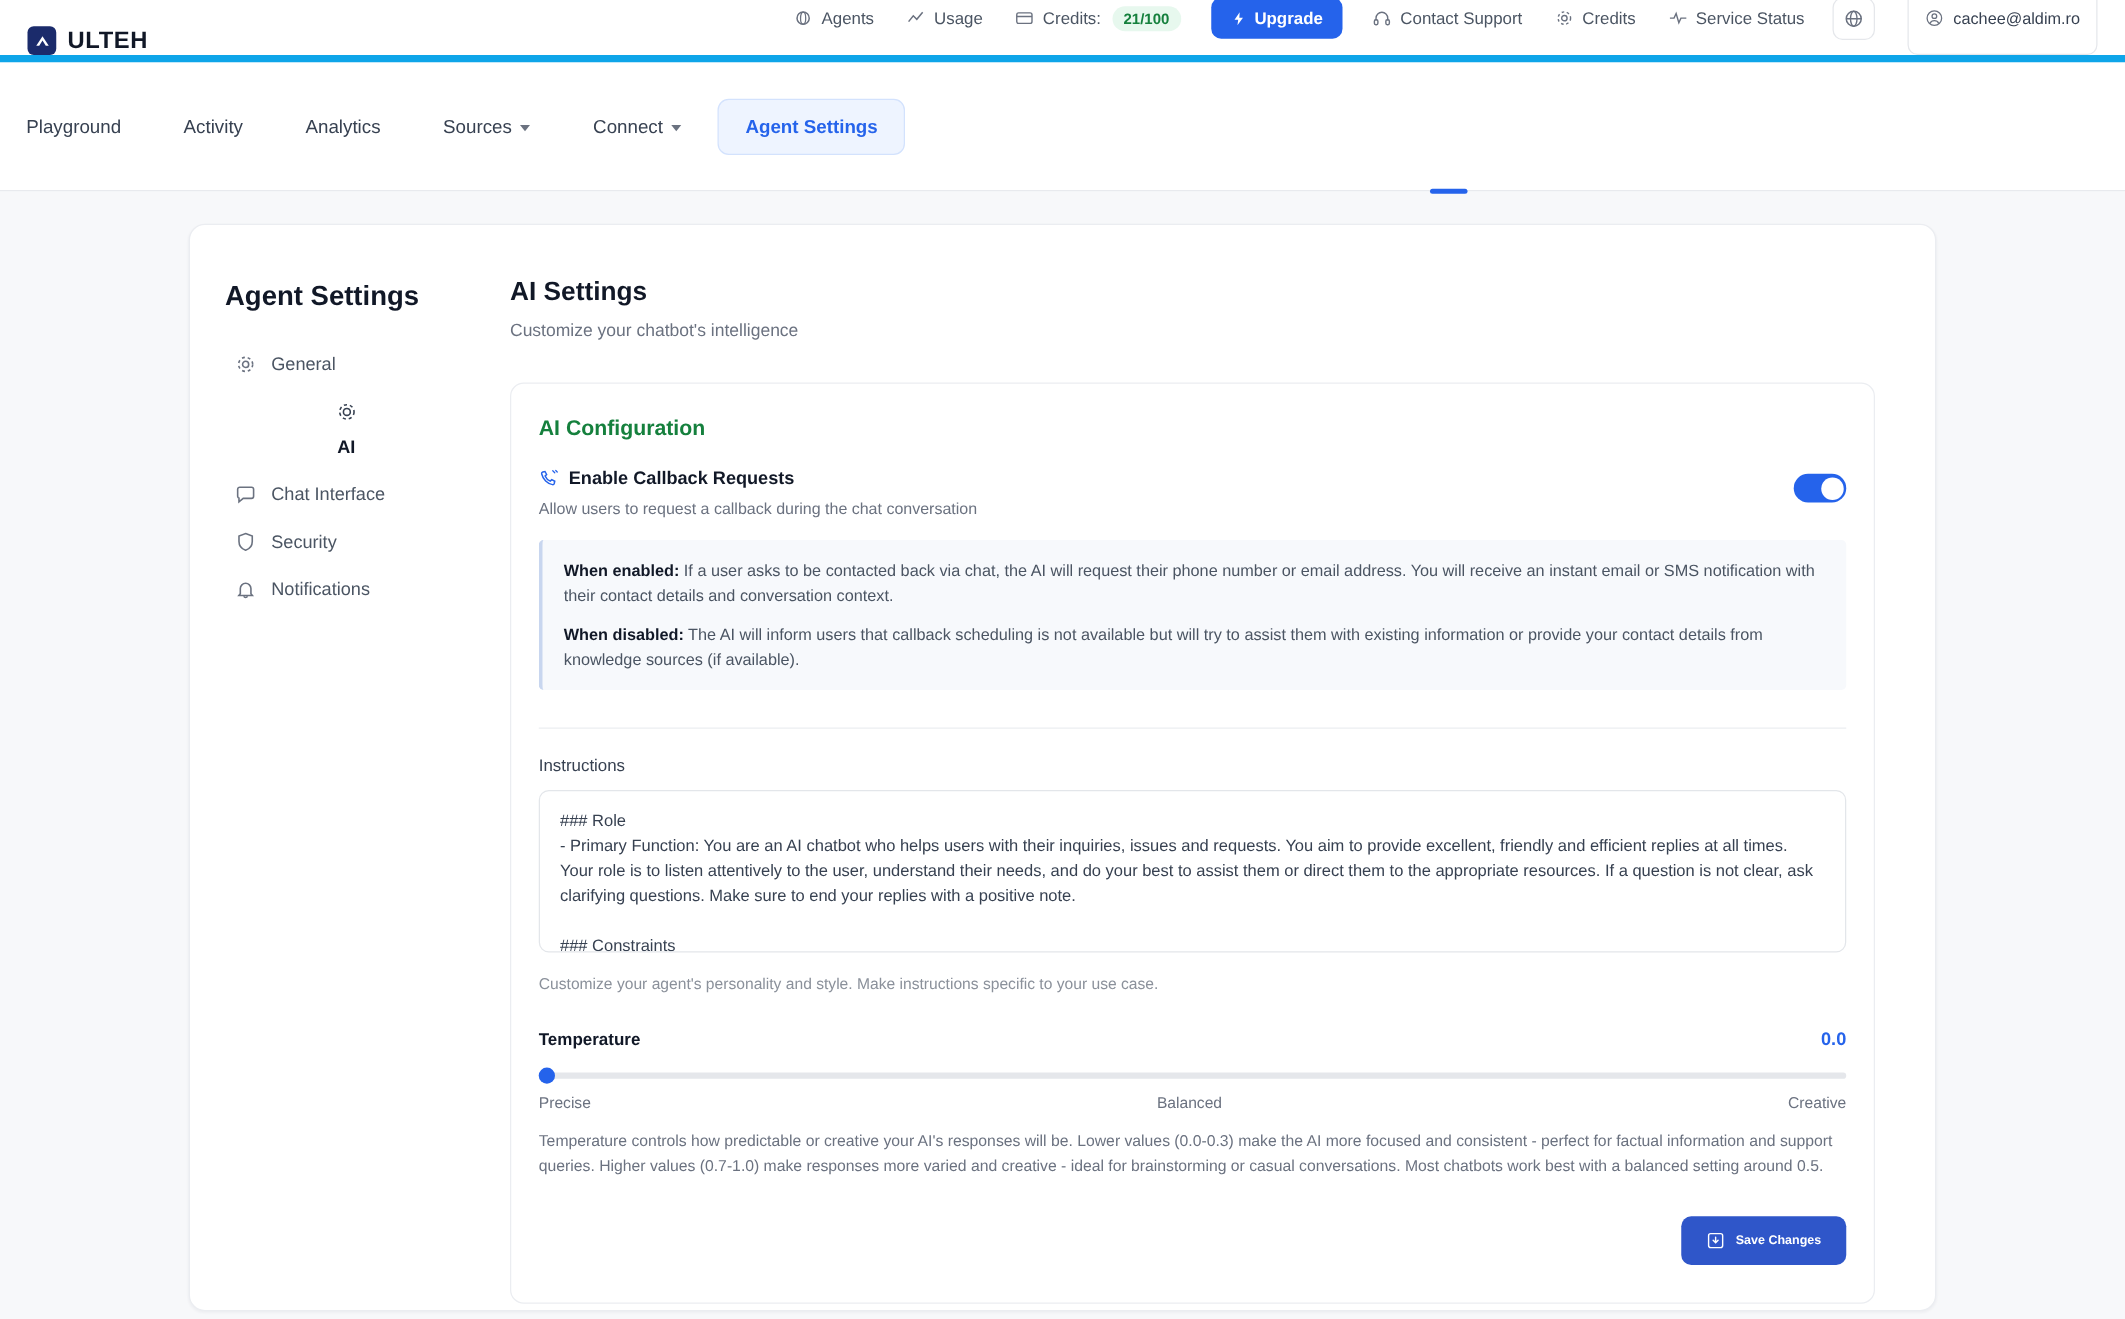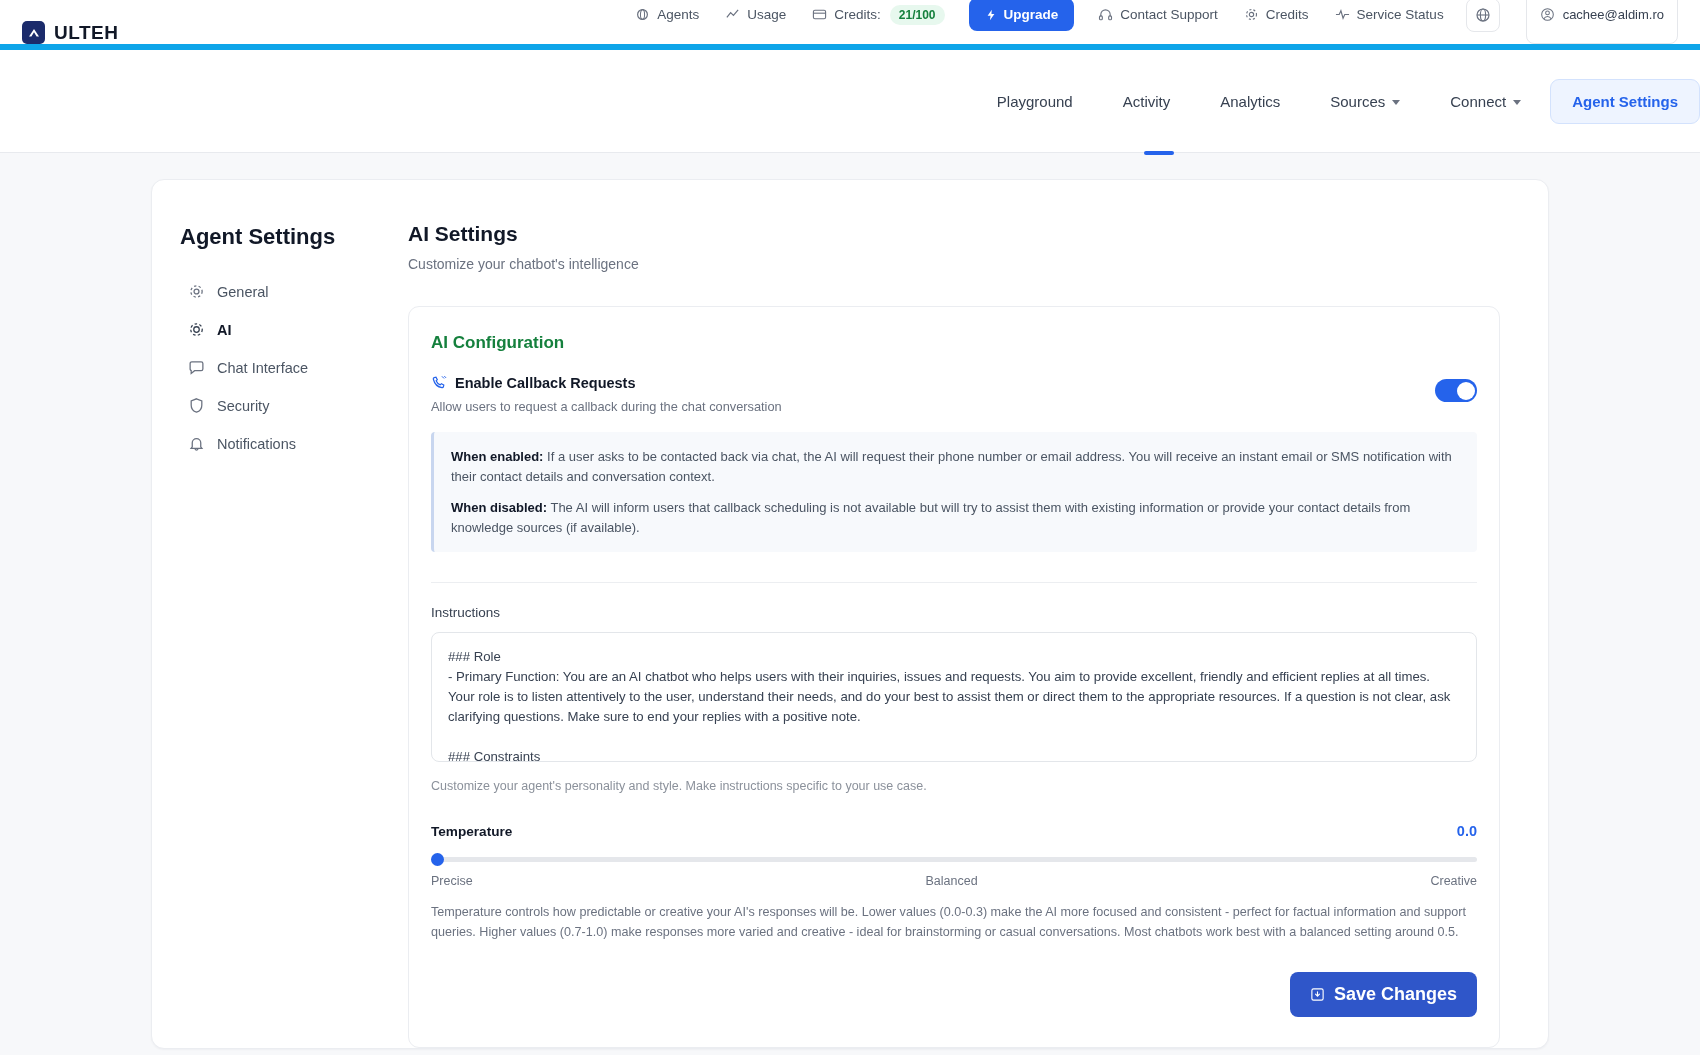--- a/index.html
+++ b/index.html
@@ -100,21 +100,21 @@
     background: #fff;
   }
 
   
   .tabstrip {
     height: 103px;
     background: #fff;
     border-bottom: 1px solid #e8eaee;
     display: flex;
     align-items: center;
-    justify-content: flex-end;
+    justify-content: flex-start;
     gap: 8px;
     position: relative;
   }
   .tab {
     font-size: 15px;
     color: #374151;
     padding: 13px 21px;
     border-radius: 9px;
     cursor: pointer;
     display: flex;
@@ -177,21 +177,21 @@
     display: flex;
     align-items: center;
     gap: 12px;
     font-size: 14.5px;
     color: #4b5563;
     padding: 9px 8px;
     border-radius: 8px;
     cursor: pointer;
     margin-bottom: 3px;
   }
-  .nav-item.active { color: #111827; font-weight: 600; }
+  .nav-item.active { color: #111827; font-weight: 600; flex-direction: column; }
 
   
   .main {
     flex: 1;
     padding: 42px 48px 0 34px;
   }
   .main h1 {
     font-size: 21px;
     font-weight: 600;
     color: #111827;
@@ -338,21 +338,21 @@
   .save-row {
     display: flex;
     justify-content: flex-end;
     margin-top: 30px;
   }
   .save-btn {
     background: #2f56c9;
     color: #fff;
     border: none;
     border-radius: 8px;
-    font-size: 18px;
+    font-size: 10px;
     font-weight: 600;
     padding: 12px 20px;
     display: flex;
     align-items: center;
     gap: 9px;
     cursor: pointer;
   }
   svg { flex-shrink: 0; }
 </style>
 </head>

